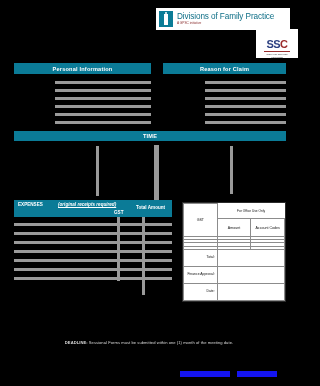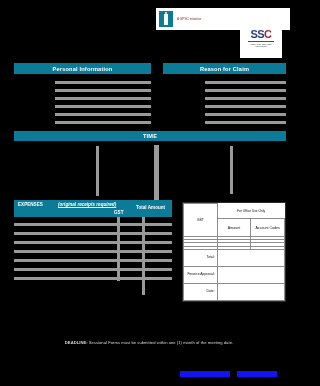--- a/index.html
+++ b/index.html
@@ -15,22 +15,22 @@
   .dfp-mark{width:14px;height:16px;margin-left:3px;background:#0b7c96;
             position:relative;flex:none;}
   .dfp-mark:before{content:"";position:absolute;left:5px;top:2.5px;width:4px;height:11px;
             background:#fff;}
   .dfp-mark:after{content:"";position:absolute;left:6px;top:1px;width:2px;height:2px;
             border-radius:50%;background:#fff;}
   .dfp-text{margin-left:4px;line-height:1;}
   .dfp-title{font-size:8.2px;color:#0f6f87;letter-spacing:-.1px;white-space:nowrap;}
   .dfp-sub{font-size:3.2px;color:#8b2f2f;margin-top:1px;white-space:nowrap;}
 
-  .ssc-logo{position:absolute;left:84px;top:23px;width:42px;height:29px;background:#fff;
-            display:flex;flex-direction:column;align-items:center;justify-content:flex-start;}
+  .ssc-logo{position:absolute;left:100px;top:23px;width:42px;height:29px;background:#fff;
+            display:flex;flex-direction:column;align-items:center;justify-content:flex-end;}
   .ssc-text{font-size:11px;font-weight:bold;color:#2b3f80;letter-spacing:-.6px;line-height:1;}
   .ssc-text .c{color:#9a2b2b;}
   .ssc-rule{width:26px;height:1px;background:#9a2b2b;margin:1px 0;}
   .ssc-sub{font-size:1.9px;color:#444;text-align:center;line-height:1.3;}
 
   
   .bar{position:absolute;background:#0b7b97;color:#fff;font-size:5.6px;font-weight:bold;
        display:flex;align-items:center;justify-content:center;letter-spacing:.2px;}
 
   
@@ -61,20 +61,21 @@
 </head>
 <body>
 
 <div id="page">
 
   <div class="logo-band">
 
     <div class="dfp-logo">
       <div class="dfp-mark"></div>
       <div class="dfp-text">
+        <div class="dfp-title">Divisions of Family Practice</div>
         <div class="dfp-sub">A GPSC initiative</div>
       </div>
     </div>
 
     <div class="ssc-logo">
       <div class="ssc-text"><span>SS</span><span class="c">C</span></div>
       <div class="ssc-rule"></div>
       <div class="ssc-sub">SPECIALIST SERVICES</div>
       <div class="ssc-sub">COMMITTEE</div>
     </div>

